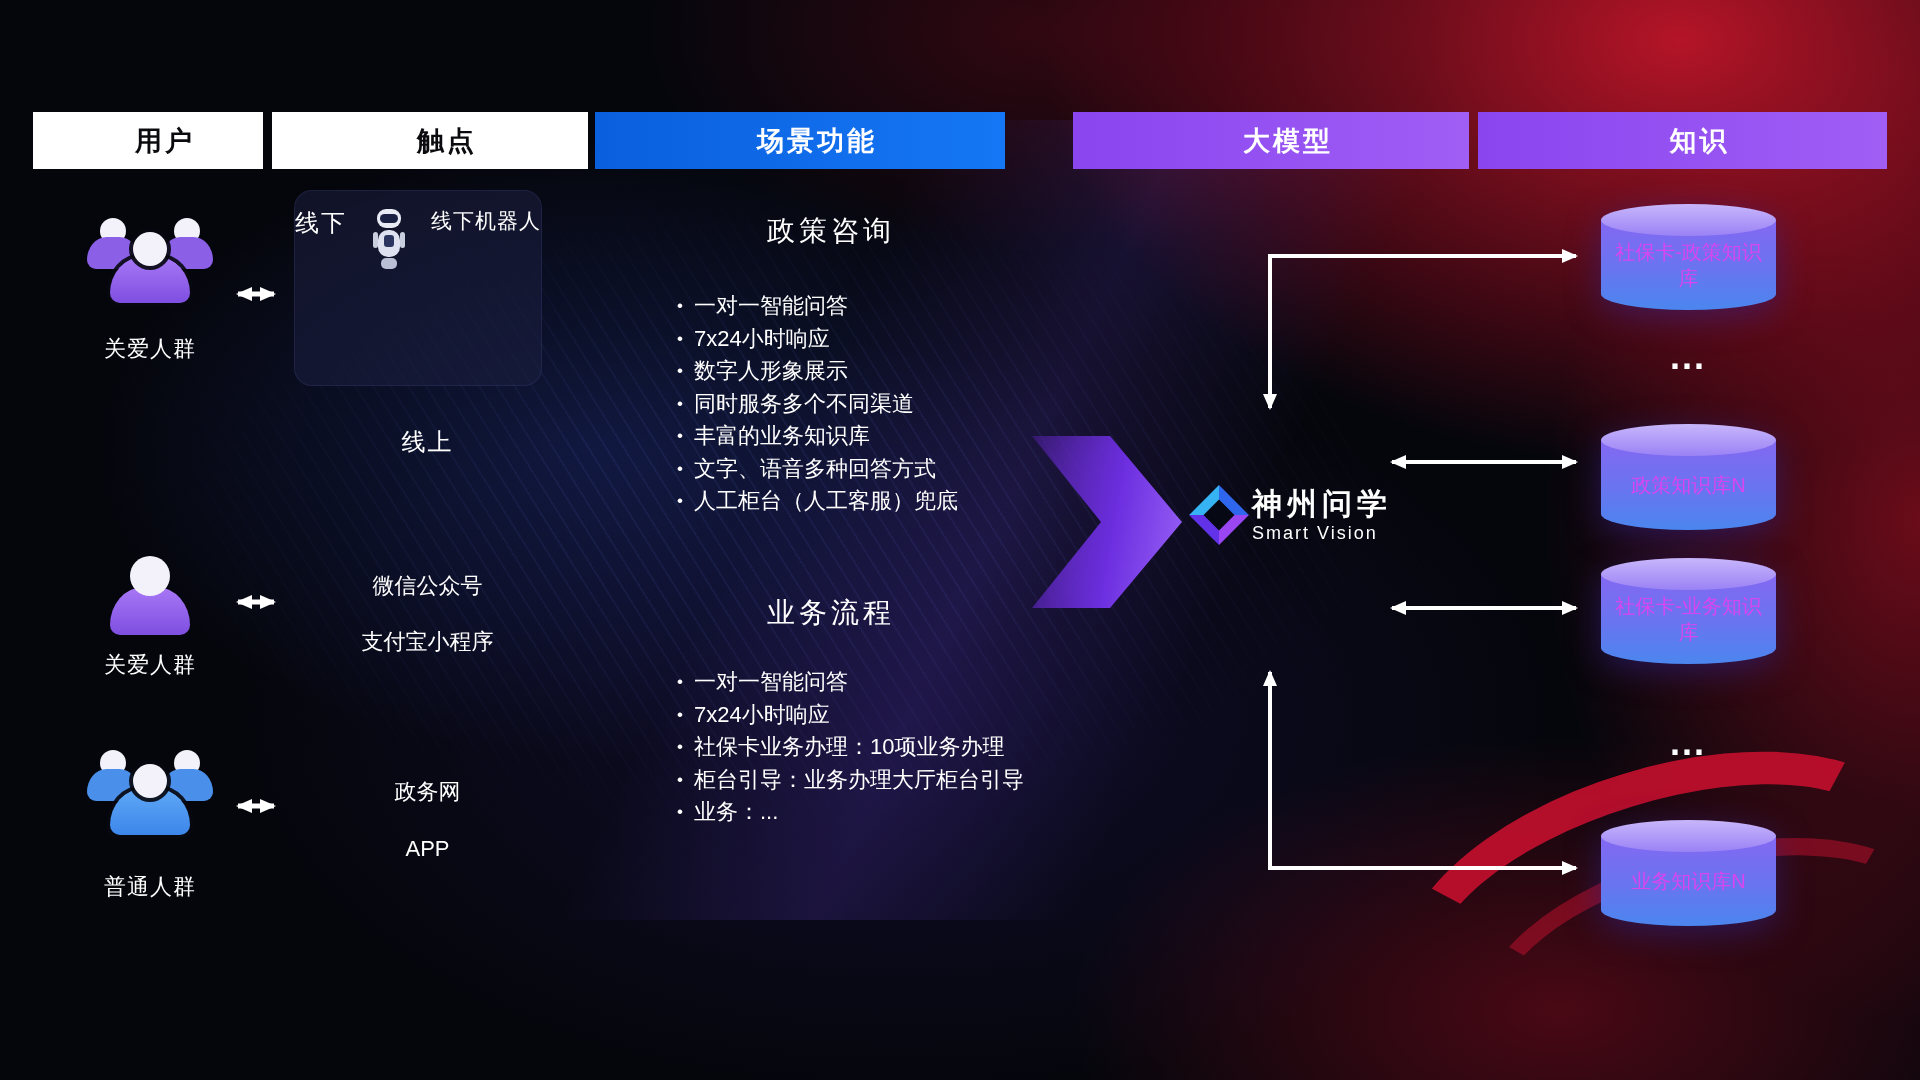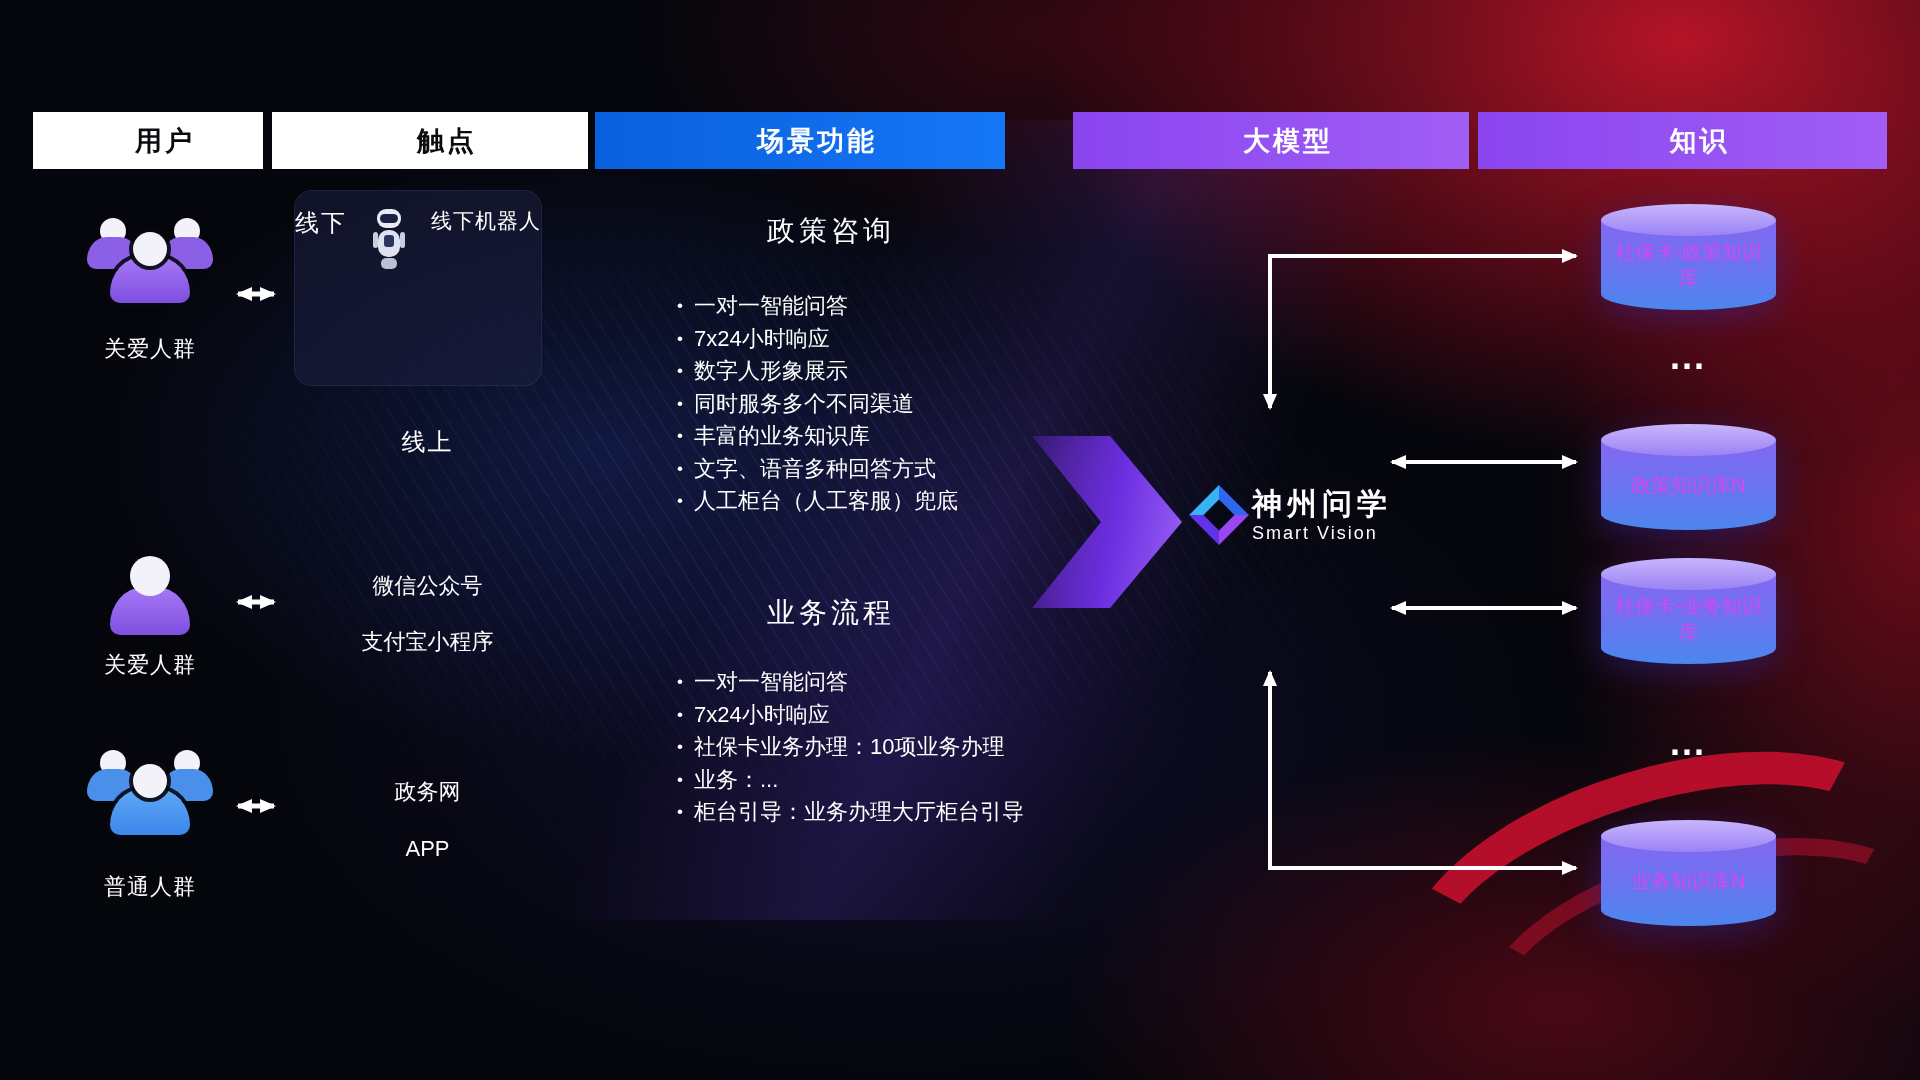--- a/index.html
+++ b/index.html
@@ -216,24 +216,24 @@
     <div class="bullet">
         <span>一对一智能问答</span>
       </div>
     <div class="bullet">
         <span>7x24小时响应</span>
       </div>
     <div class="bullet">
         <span>社保卡业务办理：10项业务办理</span>
       </div>
     <div class="bullet">
+        <span>柜台引导：业务办理大厅柜台引导</span>
+      </div>
+    <div class="bullet">
         <span>业务：...</span>
-      </div>
-    <div class="bullet">
-        <span>柜台引导：业务办理大厅柜台引导</span>
       </div>
   </div>
 
   <div class="big-arrow"></div>
 
   <div class="logo">
     <svg width="66" height="66" viewBox="0 0 64 64">
       <polygon points="32,3 3,32 32,32" fill="#36b3f2"></polygon>
       <polygon points="32,3 61,32 32,32" fill="#2f66ee"></polygon>
       <polygon points="61,32 32,61 32,32" fill="#9a46f2"></polygon>

